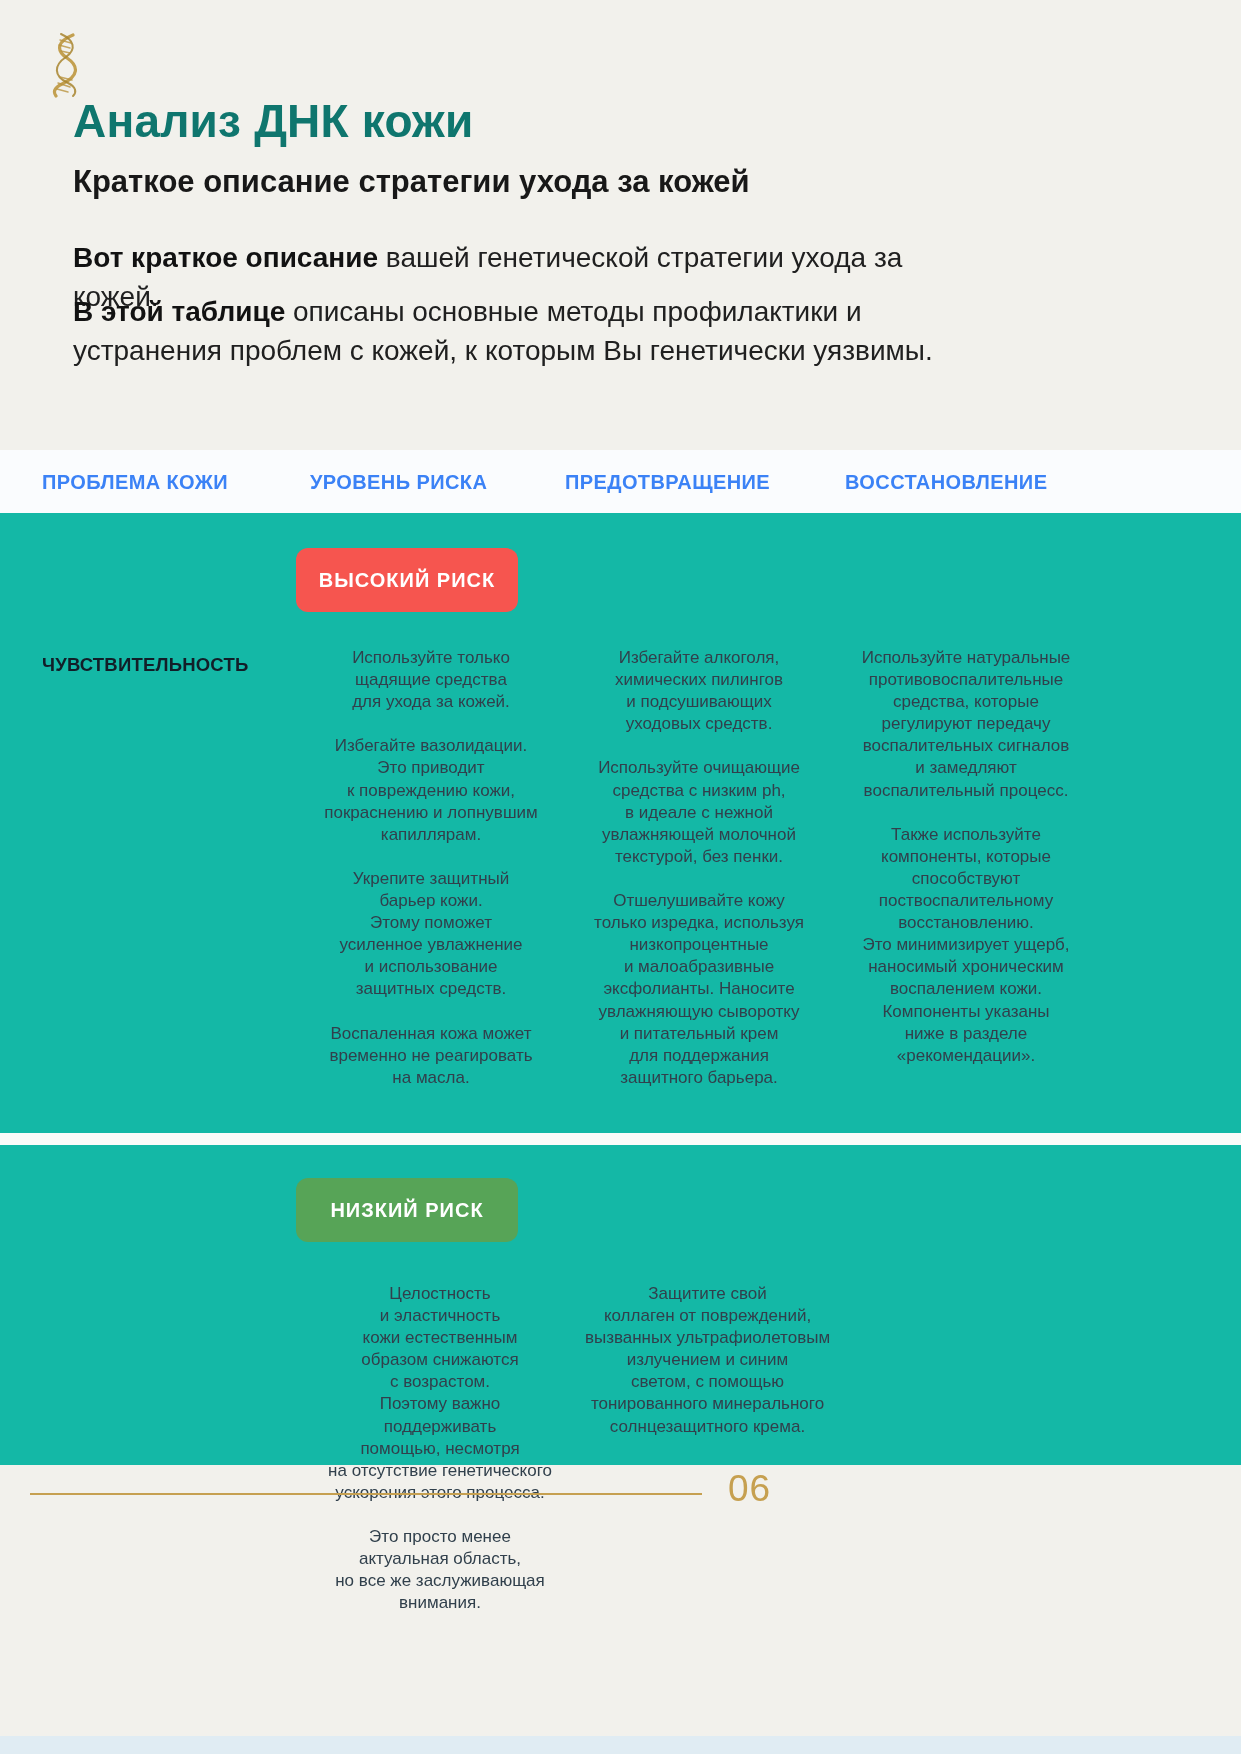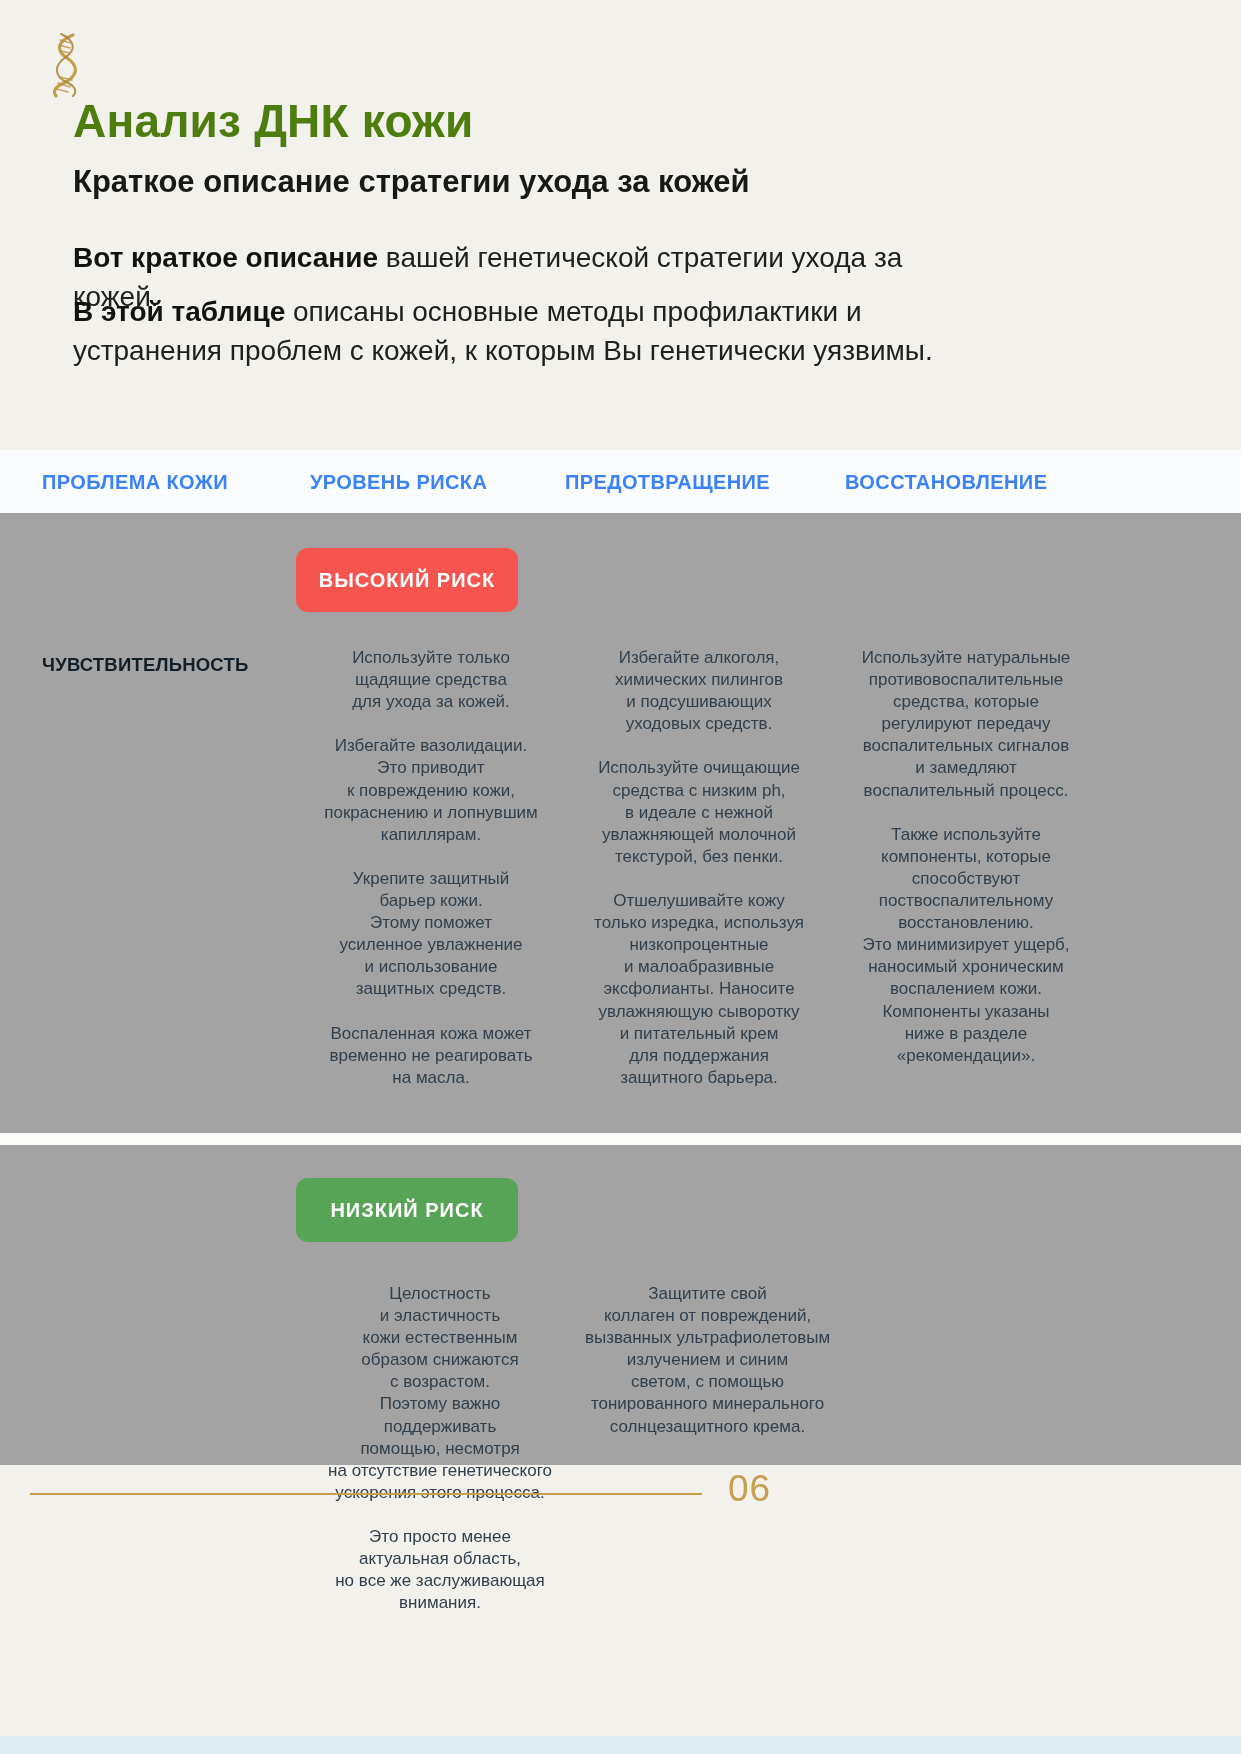--- a/index.html
+++ b/index.html
@@ -11,21 +11,21 @@
   .page {
     position: relative;
     width: 1241px;
     height: 1754px;
     background: #f2f1ec;
     overflow: hidden;
   }
   .logo { position: absolute; left: 46px; top: 32px; width: 40px; height: 66px; }
   .title {
     position: absolute; left: 73px; top: 94px;
-    font-size: 46px; font-weight: 800; color: #4d7c0f; letter-spacing: 0.2px;
+    font-size: 46px; font-weight: 800; color: #0f766e; letter-spacing: 0.2px;
   }
   .subtitle {
     position: absolute; left: 73px; top: 164px;
     font-size: 31px; font-weight: 700; color: #181818;
   }
   .intro {
     position: absolute; left: 73px; width: 905px;
     font-size: 28px; line-height: 1.4; color: #202020;
   }
   .intro b { font-weight: 700; color: #121212; }
@@ -41,21 +41,21 @@
     font-size: 20px; font-weight: 700; color: #3b82f6; letter-spacing: 0.4px;
     white-space: nowrap;
   }
   .th-1 { left: 42px; }
   .th-2 { left: 310px; }
   .th-3 { left: 565px; }
   .th-4 { left: 845px; }
 
   .risk-section {
     position: absolute; left: 0; width: 1241px;
-    background: #a3a3a3;
+    background: #14b8a6;
   }
   .section-high { top: 513px; height: 620px; }
   .section-low  { top: 1145px; height: 320px; }
   .section-gap  { position: absolute; left: 0; top: 1133px; width: 1241px; height: 12px; background: #fafbf9; }
 
   .badge {
     position: absolute; left: 296px; width: 222px; height: 64px;
     border-radius: 12px;
     display: flex; align-items: center; justify-content: center;
     font-size: 20px; font-weight: 700; color: #ffffff; letter-spacing: 1px;

